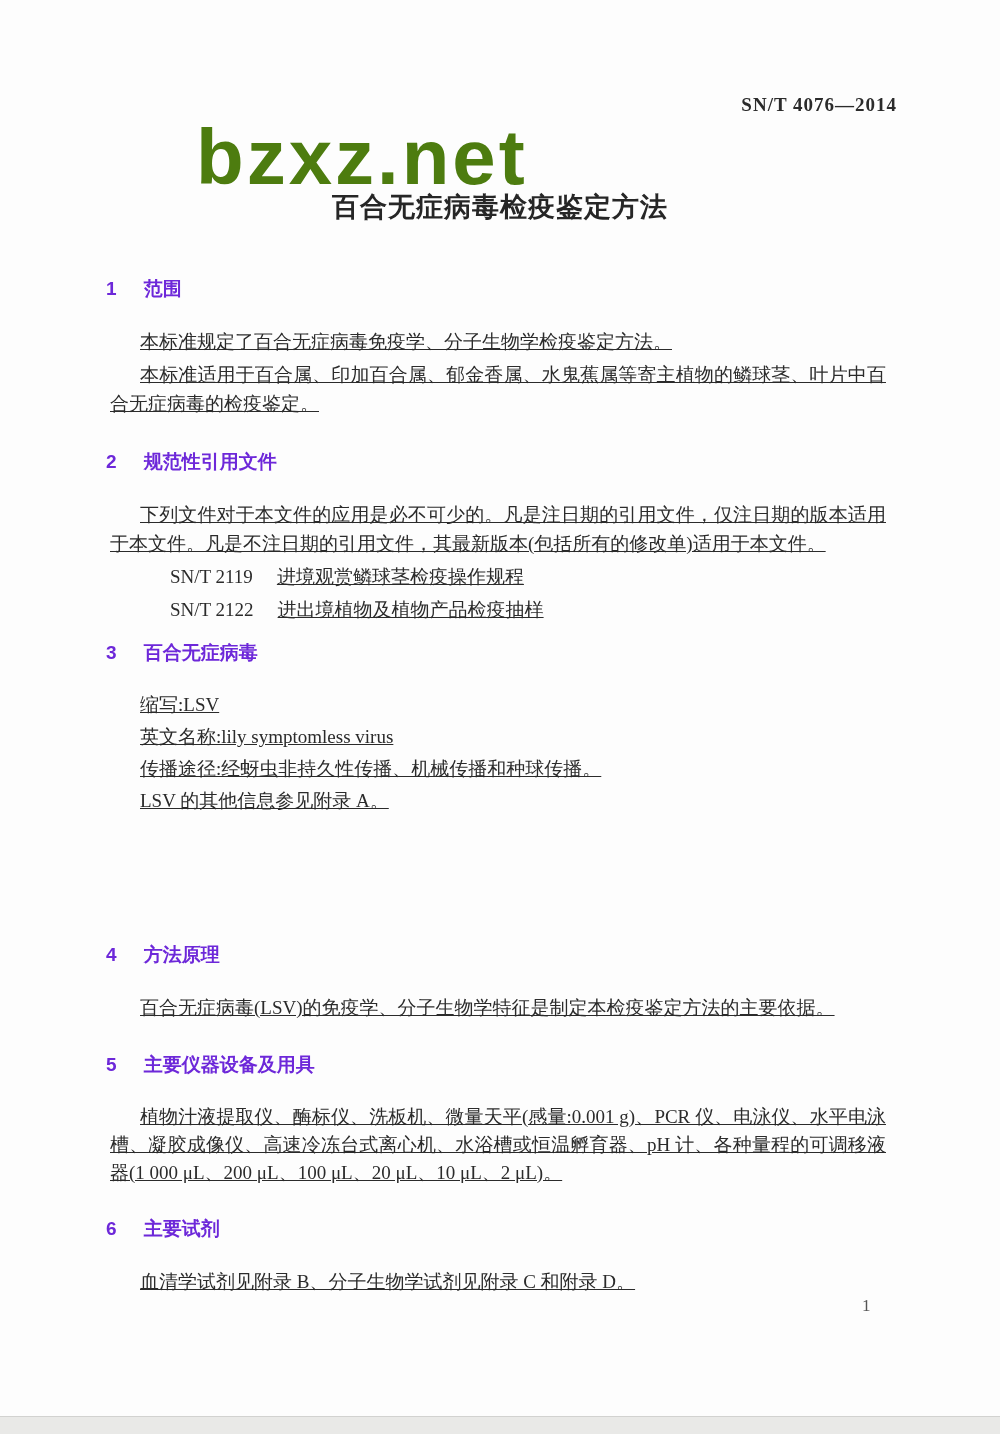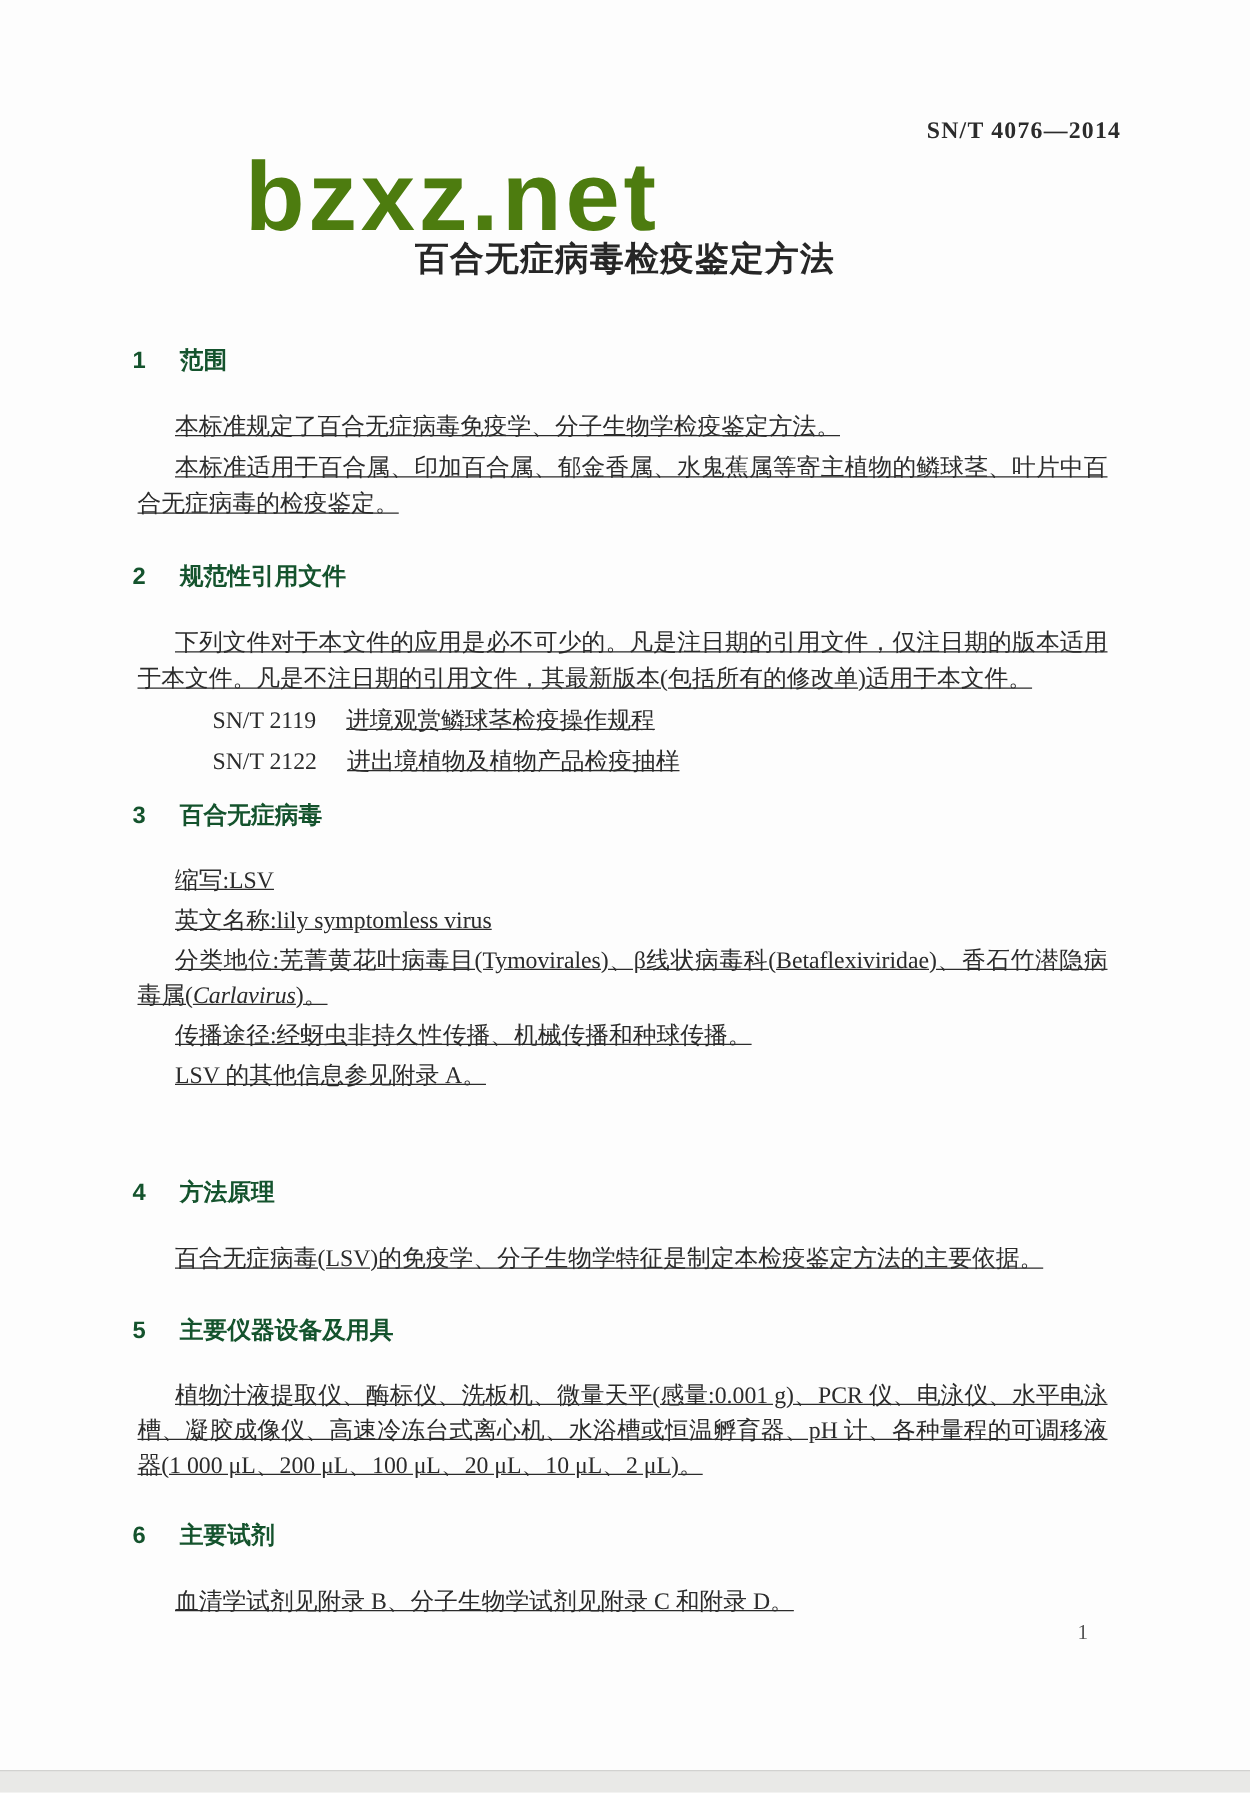--- a/index.html
+++ b/index.html
@@ -49,21 +49,21 @@
     left: 106px;
     width: 784px;
     z-index: 1;
   }
   .sec h2 {
     margin: 0;
     font-family: "Liberation Sans", "DejaVu Sans", sans-serif;
     font-weight: 700;
     font-size: 19px;
     line-height: 24px;
-    color: #14532d;
+    color: #6d28d9;
   }
   .sec h2 .num { display: inline-block; margin-right: 22px; }
   .sec .body {
     margin-top: 26px;
     font-size: 19px;
     line-height: 29px;
   }
   .sec .body.tight { line-height: 28px; }
   .para, .line {
     margin: 4px;
@@ -128,21 +128,20 @@
   </section>
 
   <section class="sec" style="top:641px">
     <h2>
       <span class="num">3</span>
       <span>百合无症病毒</span>
     </h2>
     <div class="body tight">
       <p class="para">缩写:LSV</p>
       <p class="para">英文名称:lily symptomless virus</p>
-      <p class="para"><span>分类地位:芜菁黄花叶病毒目(Tymovirales)、β线状病毒科(Betaflexiviridae)、香石竹潜隐病毒属(</span><span class="italic">Carlavirus</span><span>)。</span></p>
       <p class="para">传播途径:经蚜虫非持久性传播、机械传播和种球传播。</p>
       <p class="para">LSV 的其他信息参见附录 A。</p>
     </div>
   </section>
 
   <section class="sec" style="top:943px">
     <h2>
       <span class="num">4</span>
       <span>方法原理</span>
     </h2>

